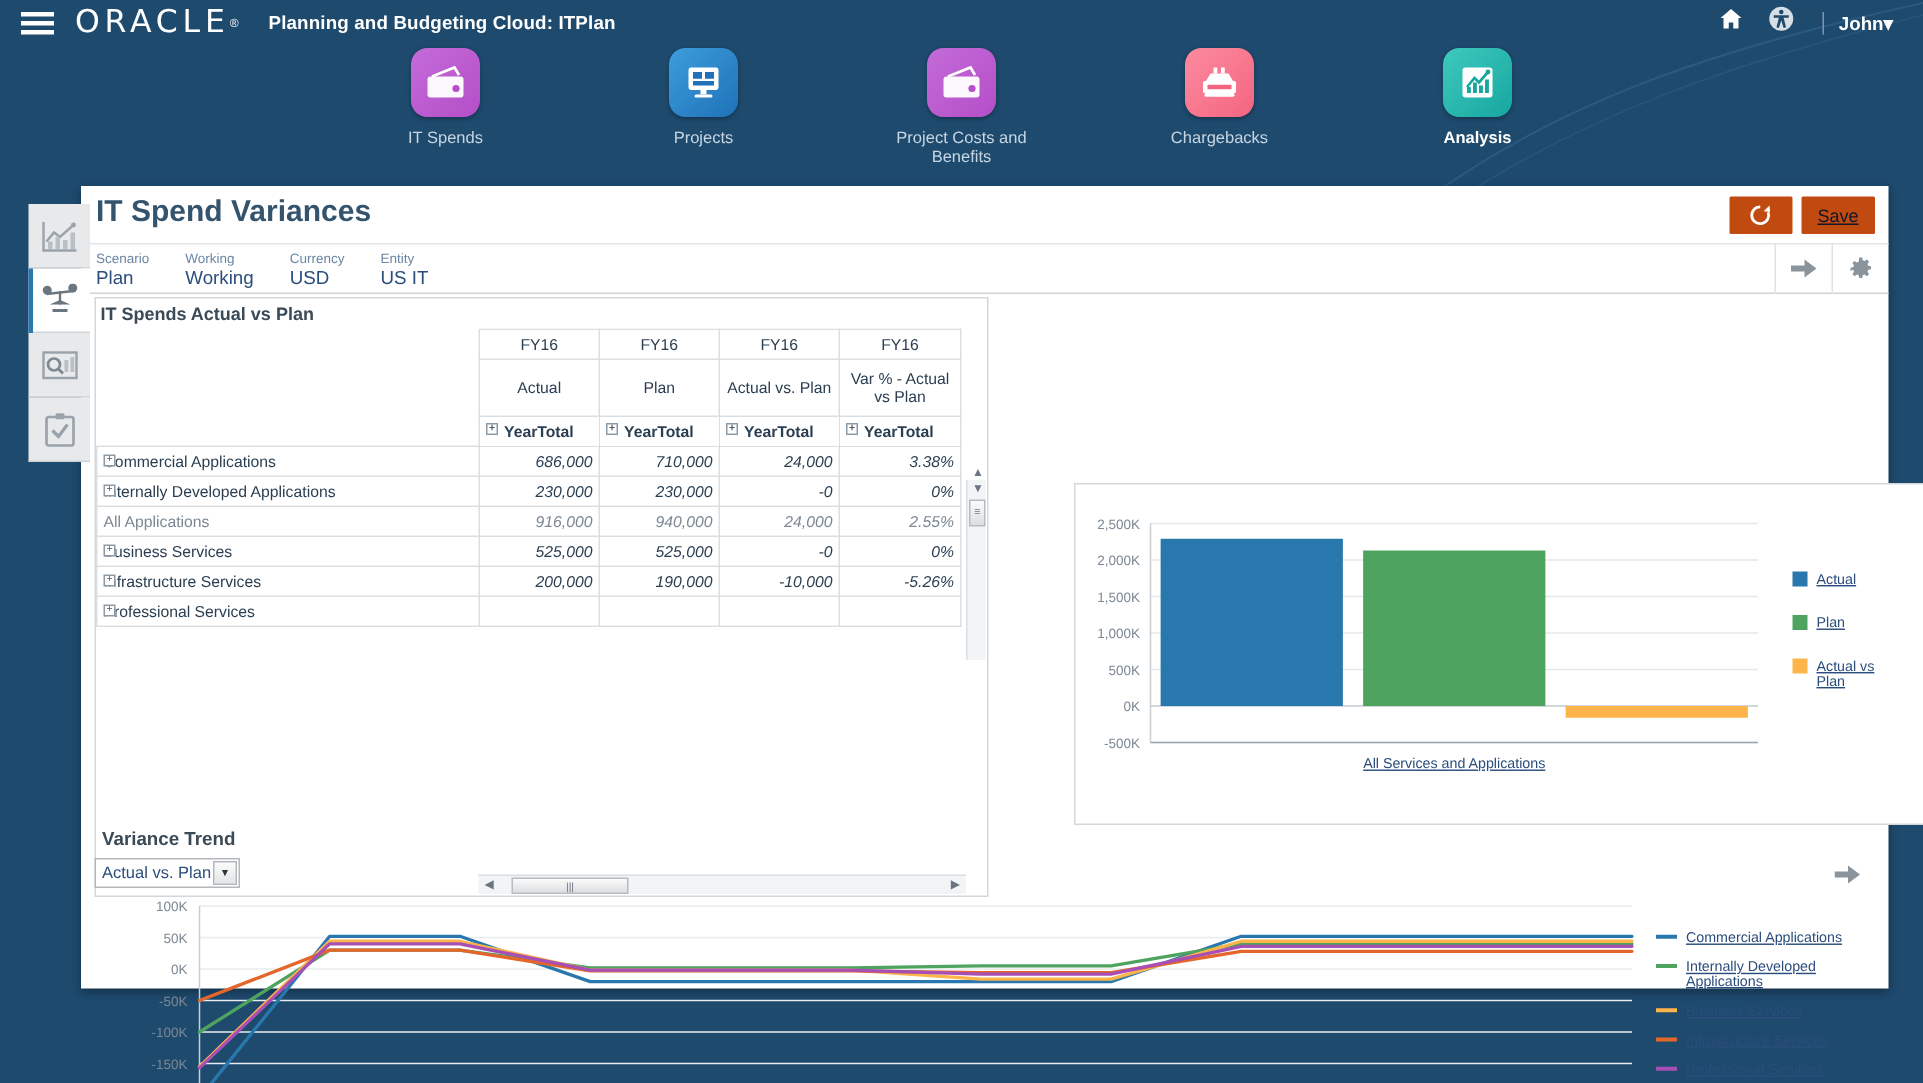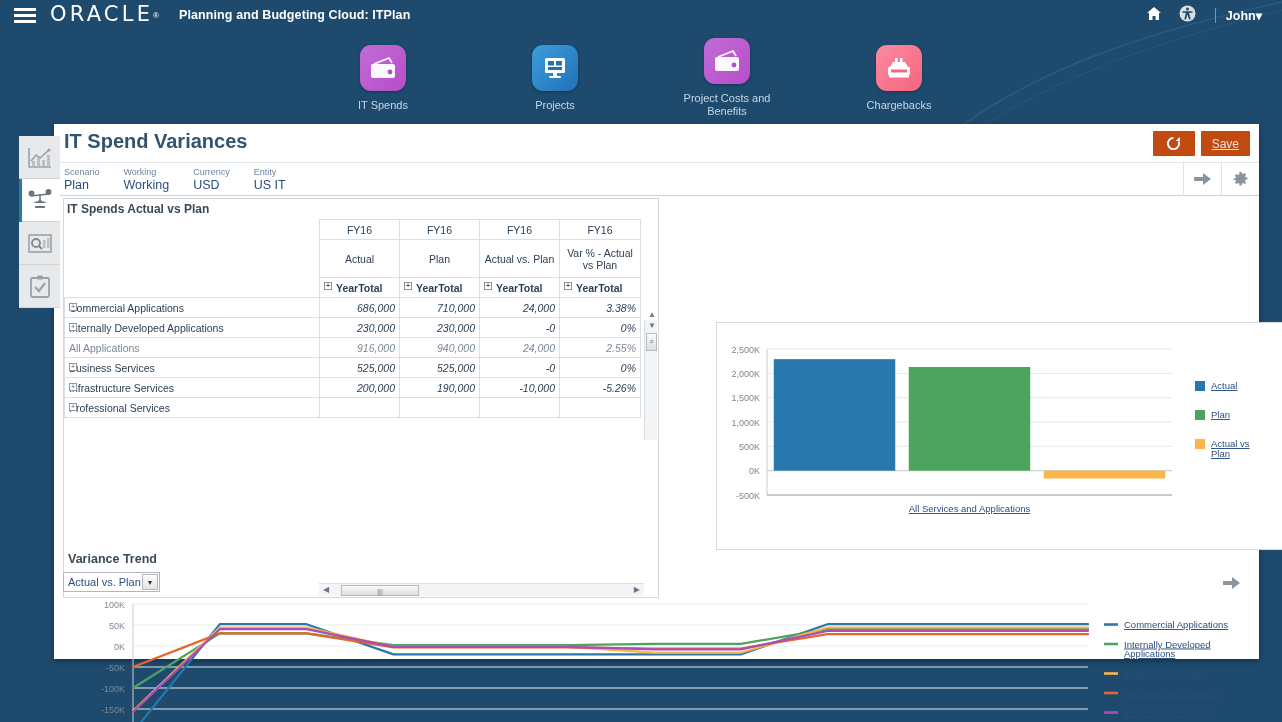--- a/index.html
+++ b/index.html
@@ -38,21 +38,21 @@
   #header-right {
     margin-left: auto; display: flex; align-items: center; gap: 0px; color: #fff;
   }
   #header-right .hicon { width: 34px; text-align: center; cursor: pointer; }
   #header-divider { width: 1px; height: 15px; background: #7a96ad; margin: 0 10px; }
   #user-menu { font-size: 12.5px; font-weight: bold; cursor: pointer; padding-right: 6px; }
 
   
   #nav-cluster {
     position: absolute; left: 0; top: 32px; width: 1282px; height: 92px;
-    display: flex; justify-content: center; gap: 72px; z-index: 3; align-items: center;
+    display: flex; justify-content: center; gap: 72px; z-index: 3;
   }
   .nav-card { width: 100px; text-align: center; cursor: pointer; position: relative; }
   .nav-tile {
     width: 46px; height: 46px; border-radius: 11px; margin: 0 auto;
     display: flex; align-items: center; justify-content: center;
     box-shadow: 0 1px 3px rgba(0,0,0,.3);
   }
   .nav-label {
     margin-top: 8px; font-size: 11px; color: #c7d6e2; line-height: 13px;
   }
@@ -75,21 +75,21 @@
   #content-card {
     position: absolute; left: 54px; top: 124px; width: 1205px; height: 535px;
     background: #fff; box-shadow: 0 2px 6px rgba(0,0,0,.35);
   }
   #page-title {
     position: absolute; left: 10px; top: 6px; font-size: 20px; font-weight: bold;
     color: #34536d;
   }
   #card-actions { position: absolute; right: 9px; top: 7px; display: flex; gap: 6px; }
   .btn-orange {
-    background: #c14a10; color: #e5e5e5; border: none; height: 25px; min-width: 42px;
+    background: #c14a10; color: #0f172a; border: none; height: 25px; min-width: 42px;
     font-size: 12px; border-radius: 1px; cursor: pointer; padding: 0 11px;
     font-family: "Liberation Sans", sans-serif;
   }
   .btn-orange.save { text-decoration: underline; font-weight: normal; }
 
   
   #pov-bar {
     position: absolute; left: 0; top: 38px; width: 1205px; height: 34px;
     border-top: 1px solid #e3e6e8; border-bottom: 1px solid #cfd3d6;
     display: flex; align-items: center;
@@ -269,20 +269,34 @@
           <svg width="28" height="28" viewBox="0 0 28 28">
             <rect x="3" y="13" width="22" height="8" rx="1" fill="#fff"></rect>
             <path d="M5 13 l3 -5 h12 l3 5 z" fill="#fff"></path>
             <rect x="6" y="15.5" width="16" height="3" fill="#f4657f"></rect>
             <rect x="4" y="21" width="20" height="2.5" rx="1" fill="#fff"></rect>
             <rect x="10" y="4" width="2.5" height="4" fill="#fff"></rect>
             <rect x="15" y="4" width="2.5" height="4" fill="#fff"></rect>
           </svg>
         </div>
         <div class="nav-label">Chargebacks</div>
+      </div>
+      <div class="nav-card active">
+        <div class="nav-tile" style="background:linear-gradient(135deg,#3fc9be,#16a79f)">
+          <svg width="28" height="28" viewBox="0 0 28 28">
+            <rect x="4" y="4" width="20" height="20" rx="2" fill="#fff"></rect>
+            <polyline points="7,17 12,11 15,14 21,7" stroke="#16a79f" stroke-width="1.8" fill="none"></polyline>
+            <circle cx="21" cy="7" r="1.6" fill="#16a79f"></circle>
+            <rect x="7" y="17" width="2.6" height="4" fill="#16a79f"></rect>
+            <rect x="11" y="14" width="2.6" height="7" fill="#16a79f"></rect>
+            <rect x="15" y="16" width="2.6" height="5" fill="#16a79f"></rect>
+            <rect x="19" y="12" width="2.6" height="9" fill="#16a79f"></rect>
+          </svg>
+        </div>
+        <div class="nav-label">Analysis</div>
       </div>
     </div>
 </div>
 
 <div id="left-rail">
   <div class="rail-btn">
     <svg width="24" height="21" viewBox="0 0 24 21">
       <path d="M1 1 v19 h22" stroke="#9aa3ab" stroke-width="1.6" fill="none"></path>
       <polyline points="3,14 8,8 12,11 21,3" stroke="#9aa3ab" stroke-width="1.6" fill="none"></polyline>
       <circle cx="21" cy="3" r="1.6" fill="#9aa3ab"></circle>

